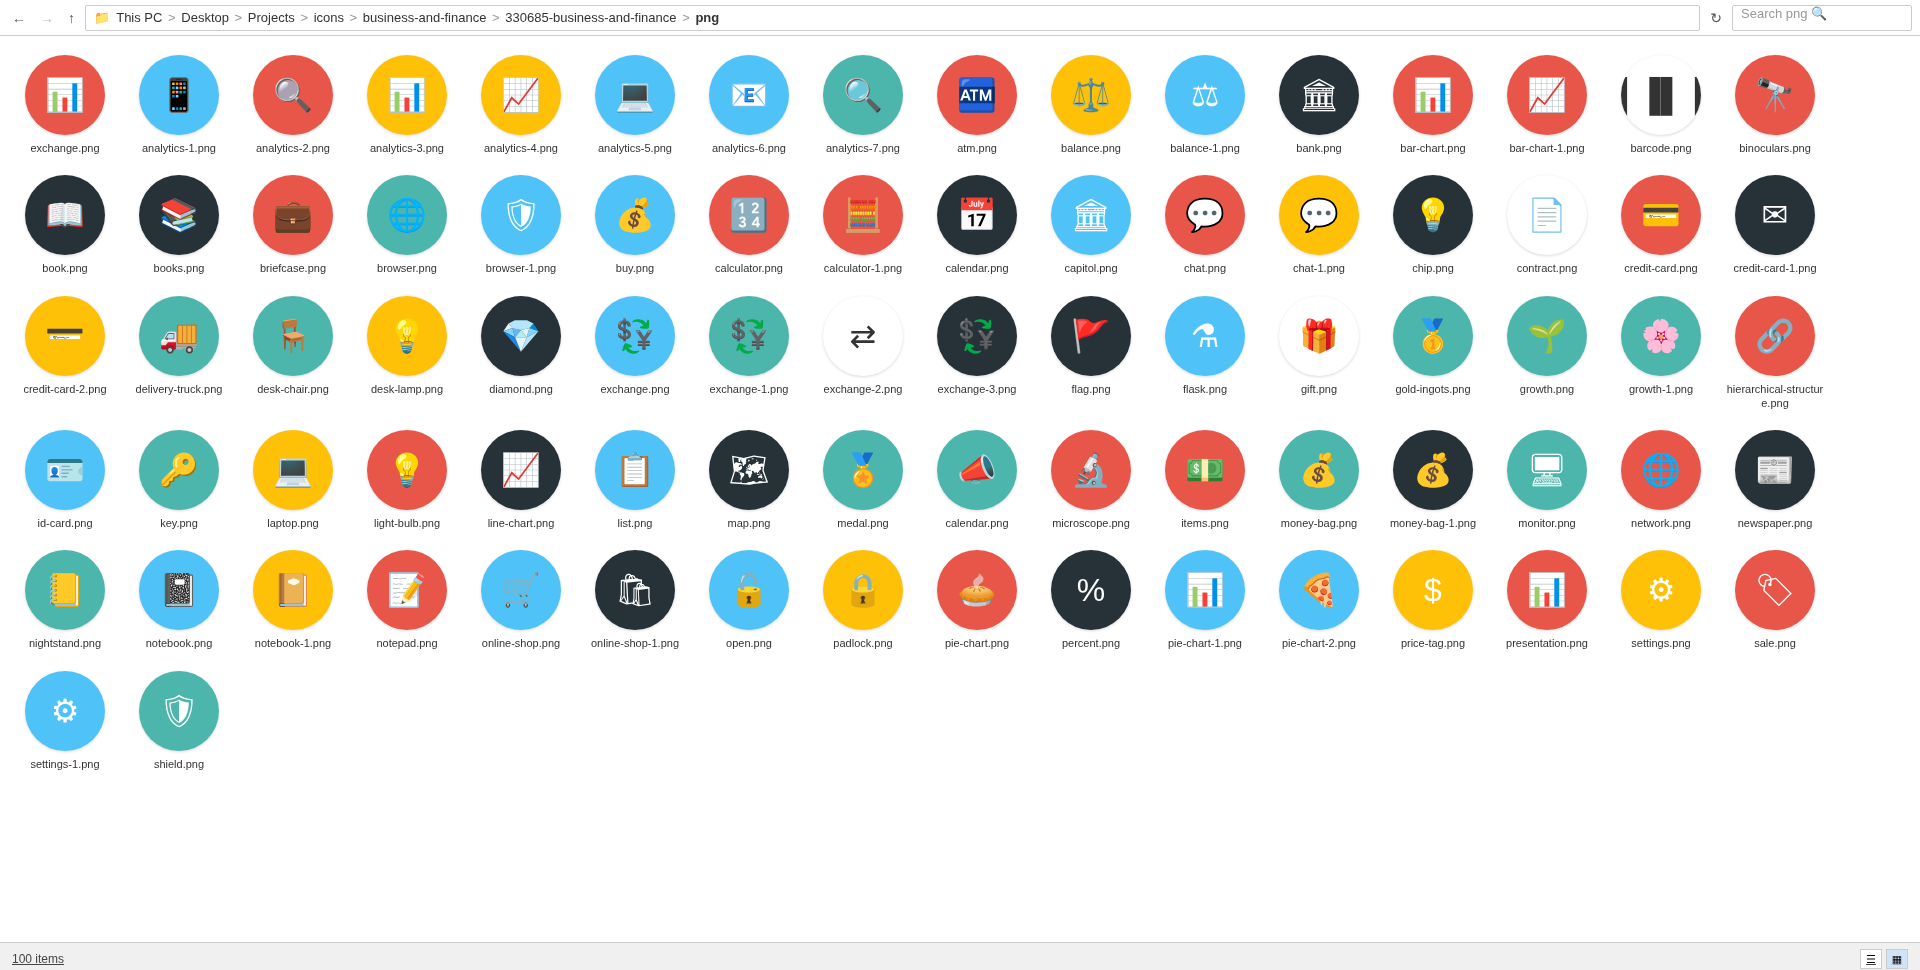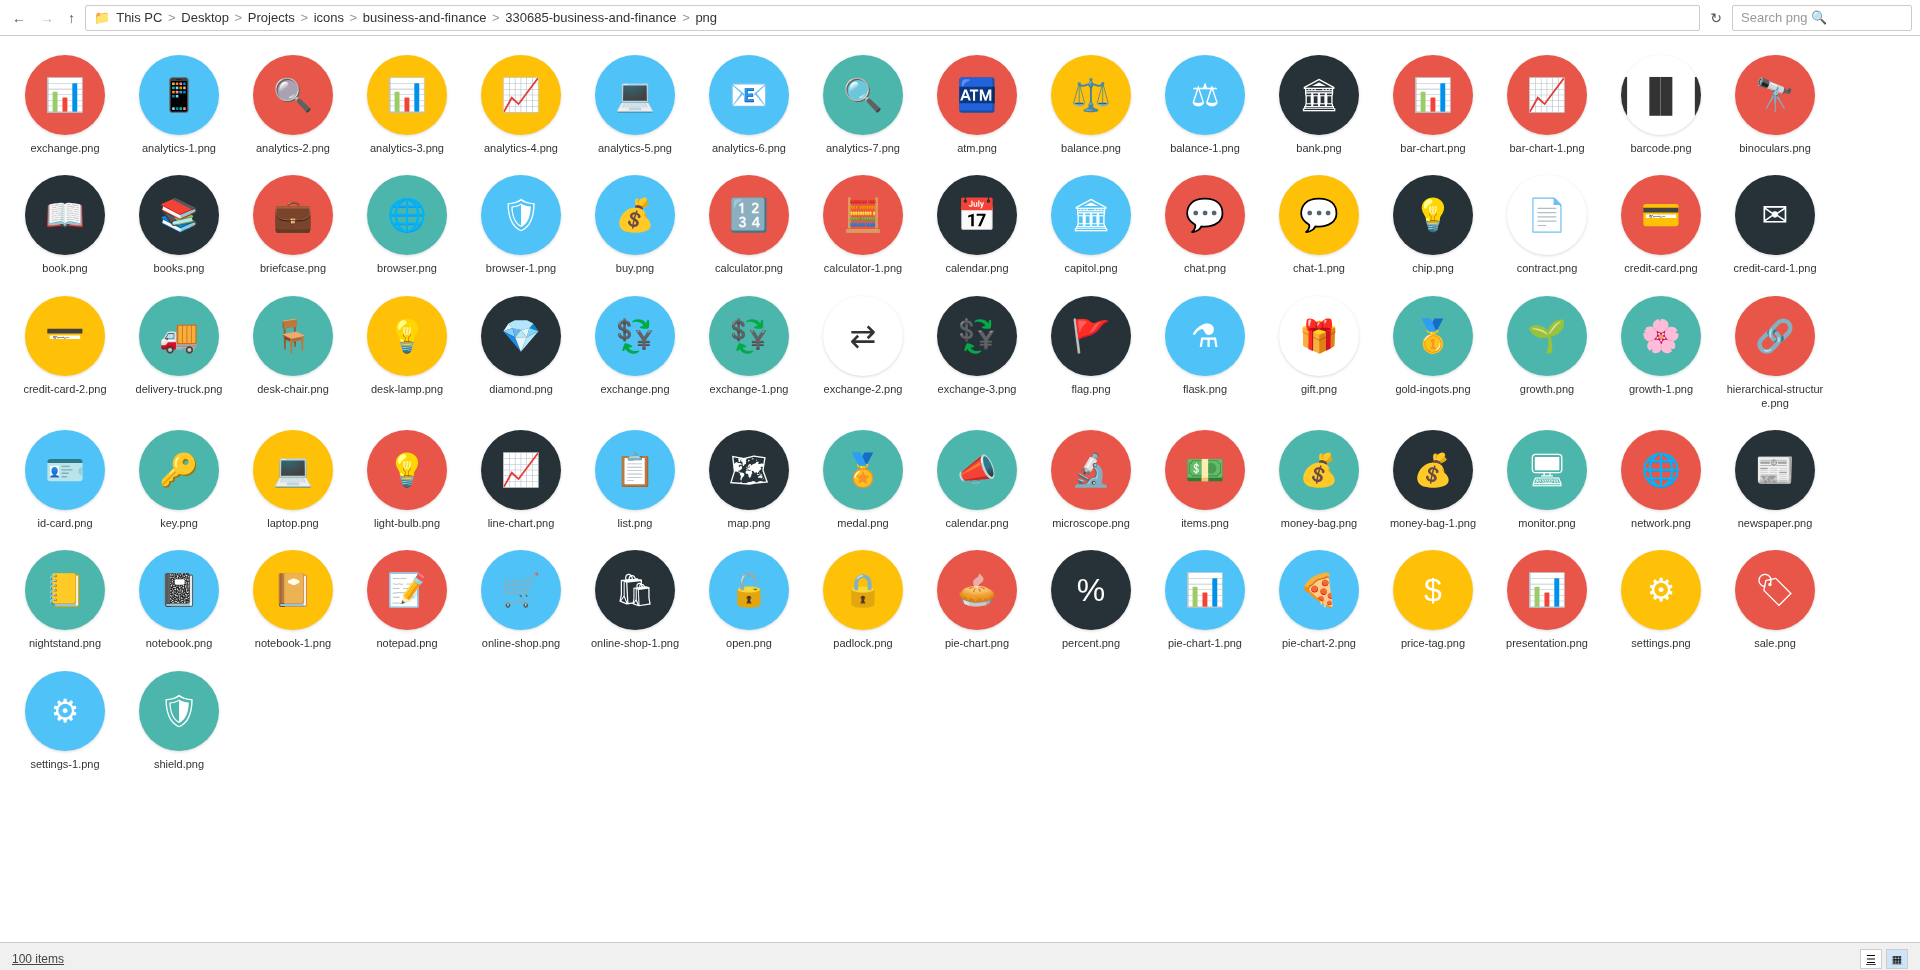--- a/index.html
+++ b/index.html
@@ -35,21 +35,21 @@
       background: #fff;
       font-size: 13px;
       color: #333;
     }
     .breadcrumb-sep { color: #999; margin: 0 2px; }
     .search-box {
       border: 1px solid #ccc;
       border-radius: 2px;
       height: 26px;
       display: flex;
-      align-items: center;
+      align-items: flex-start;
       padding: 0 8px;
       background: #fff;
       font-size: 13px;
       color: #999;
       width: 180px;
       gap: 4px;
     }
 
     
     .main-area {
@@ -151,21 +151,21 @@
       <span style="cursor:pointer">Desktop</span>
       <span class="breadcrumb-sep"> &gt; </span>
       <span style="cursor:pointer">Projects</span>
       <span class="breadcrumb-sep"> &gt; </span>
       <span style="cursor:pointer">icons</span>
       <span class="breadcrumb-sep"> &gt; </span>
       <span style="cursor:pointer">business-and-finance</span>
       <span class="breadcrumb-sep"> &gt; </span>
       <span style="cursor:pointer">330685-business-and-finance</span>
       <span class="breadcrumb-sep"> &gt; </span>
-      <span style="cursor:pointer; font-weight:400">png</span>
+      <span style="cursor:pointer; font-weight:700">png</span>
     </span>
   </div>
   <button class="nav-btn">↻</button>
   <div class="search-box">
     <span>Search png</span>
     <span>🔍</span>
   </div>
 </div>
 
 <div class="main-area">

